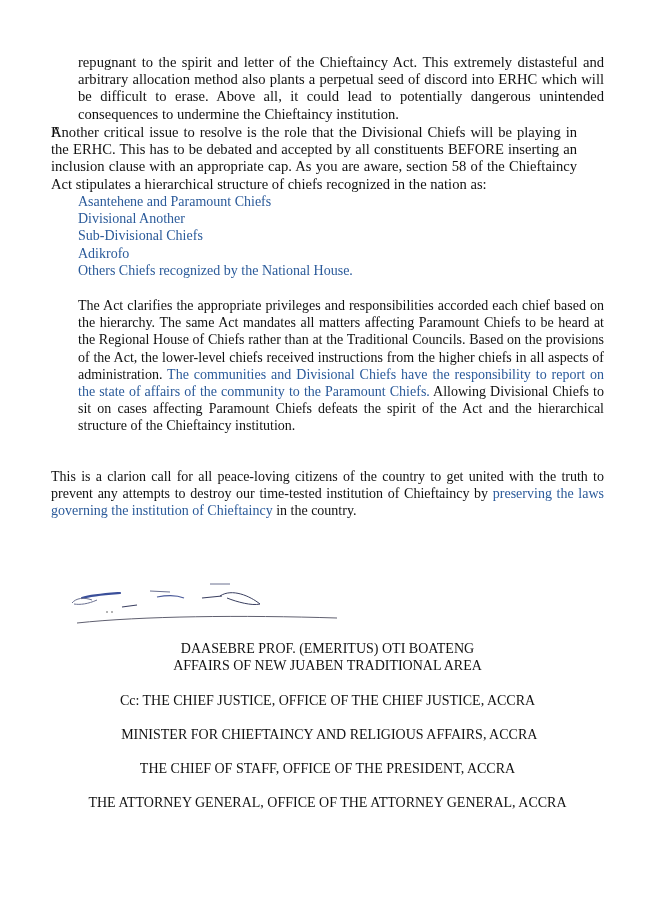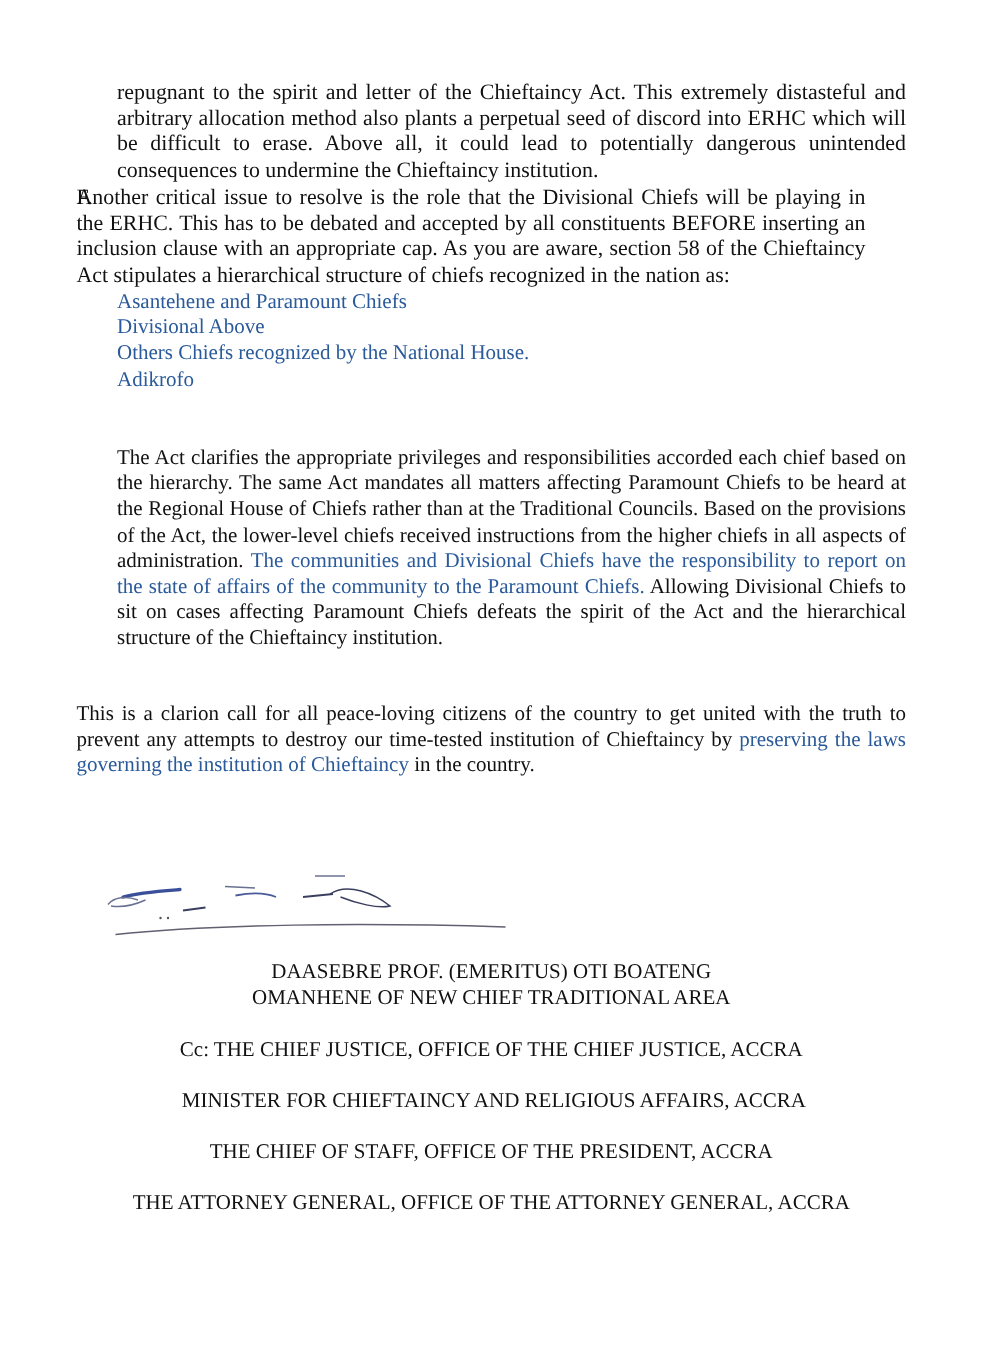--- a/index.html
+++ b/index.html
@@ -36,23 +36,24 @@
 
   <p class="blk serif justify para-e">repugnant to the spirit and letter of the Chieftaincy Act. This extremely distasteful and arbitrary allocation method also plants a perpetual seed of discord into ERHC which will be difficult to erase. Above all,  it could lead to potentially dangerous unintended consequences to undermine the Chieftaincy institution.</p>
 
   <div class="blk serif item-f">
     <span class="marker">F.</span>
     <p class="body justify">Another critical issue to resolve is the role that the Divisional Chiefs will be playing in the ERHC. This has to be debated and accepted by all constituents BEFORE inserting an inclusion clause with an appropriate cap. As you are aware, section 58 of the Chieftaincy Act stipulates a hierarchical structure of chiefs recognized in the nation as:</p>
   </div>
 
   <div class="blk sans blue hier">
     <div class="row">Asantehene and Paramount Chiefs</div>
-    <div class="row">Divisional Above</div>
+    <div class="row">Divisional Another</div>
+    <div class="row">Sub-Divisional Chiefs</div>
+    <div class="row">Adikrofo</div>
     <div class="row">Others Chiefs recognized by the National House.</div>
-    <div class="row">Adikrofo</div>
   </div>
 
   <p class="blk sans justify act-para"><span>The Act clarifies the appropriate privileges and responsibilities accorded each chief based on the hierarchy. The same Act mandates all matters affecting Paramount Chiefs to be heard at the Regional House of Chiefs rather than at the Traditional Councils. Based on the provisions of the Act, the lower-level chiefs received instructions from the higher chiefs in all aspects of administration. </span><span class="blue">The communities and Divisional Chiefs have the responsibility to report on the state of affairs of the community to the Paramount Chiefs.</span><span> Allowing Divisional Chiefs to sit on cases affecting Paramount Chiefs defeats the spirit of the Act and the hierarchical structure of the Chieftaincy institution.</span></p>
 
   <div class="blk sans episode">
     <p class="justify"><span>This is a clarion call for all peace-loving  citizens of the country to get united with the truth to prevent any attempts to destroy our time-tested institution of Chieftaincy by </span><span class="blue">preserving the laws governing the institution of Chieftaincy</span><span> in the country.</span></p>
   </div>
 
   <svg class="blk sig" viewBox="0 0 300 50">
     <path d="M20 20 C30 17, 45 16, 58 15" stroke="#3a4f9a" stroke-width="2.2" fill="none" stroke-linecap="round"></path>
@@ -64,21 +65,21 @@
     <path d="M140 20 L160 18" stroke="#3a3f60" stroke-width="1.2" fill="none"></path>
     <path d="M148 6 L168 6" stroke="#6a7090" stroke-width="1" fill="none"></path>
     <path d="M158 18 C170 10, 188 18, 198 26 C190 28, 175 24, 165 20" stroke="#3a3f60" stroke-width="1" fill="none"></path>
     <circle cx="45" cy="34" r="0.8" fill="#555"></circle>
     <circle cx="50" cy="34" r="0.8" fill="#555"></circle>
     <path d="M15 45 C80 38, 180 37, 275 40" stroke="#606070" stroke-width="1" fill="none"></path>
   </svg>
 
   <div class="blk sans signer">
     <p>DAASEBRE PROF. (EMERITUS) OTI BOATENG</p>
-    <p>OMANHENE OF NEW CHIEF TRADITIONAL AREA</p>
+    <p>AFFAIRS OF NEW JUABEN TRADITIONAL AREA</p>
   </div>
 
   <p class="blk sans cc cc1">Cc: THE CHIEF JUSTICE, OFFICE OF THE CHIEF JUSTICE, ACCRA</p>
   <p class="blk sans cc cc3">THE CHIEF OF STAFF, OFFICE OF THE PRESIDENT, ACCRA</p>
   <p class="blk sans cc cc2" style="white-space: pre;"> MINISTER FOR CHIEFTAINCY AND RELIGIOUS AFFAIRS, ACCRA</p>
   <p class="blk sans cc cc4">THE ATTORNEY GENERAL, OFFICE OF THE ATTORNEY GENERAL, ACCRA</p>
   <div class="blk sans cc cc5">
   </div>
 
 </div>

